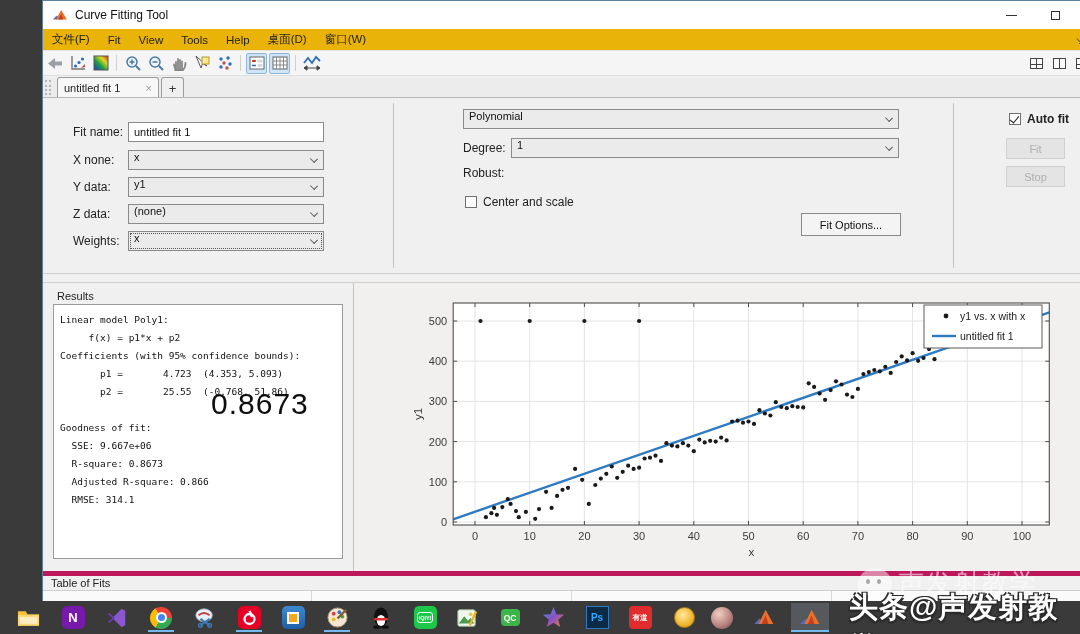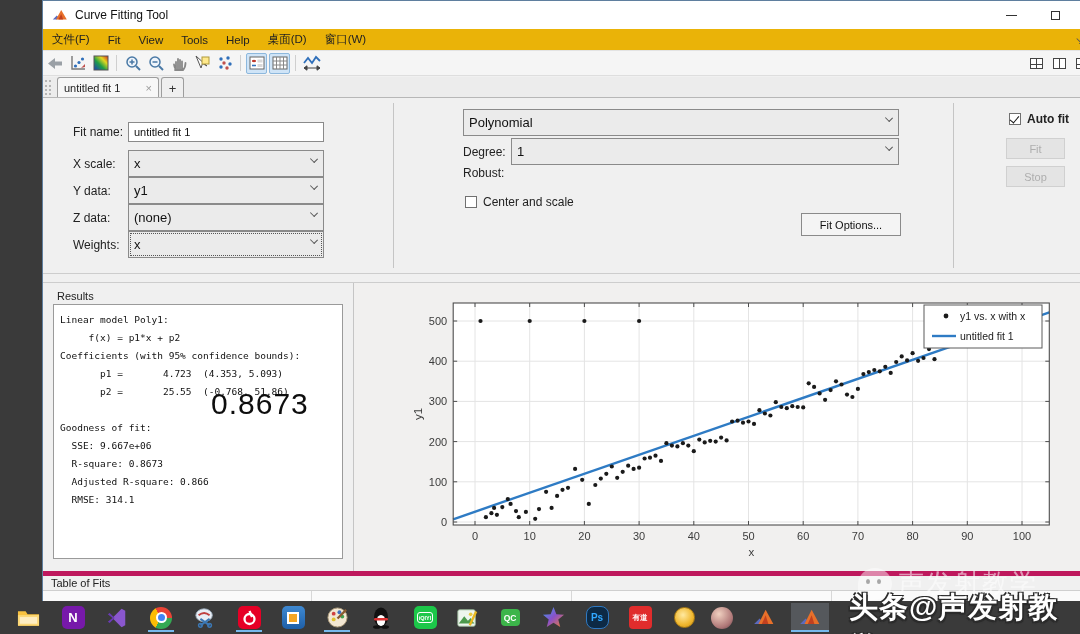--- a/index.html
+++ b/index.html
@@ -43,21 +43,21 @@
   .tab-close { color:#9a9a9a; font-size:11px; margin-left:4px; }
   .tab-add { position:absolute; left:118px; top:0; width:23px; height:21px; background:#efefef; border:1px solid #9d9d9d; border-bottom:none; border-radius:3px 3px 0 0; display:flex; align-items:center; justify-content:center; font-size:13px; color:#333; }
   .tab-underline { position:absolute; left:0; top:96px; width:100%; height:1px; background:#b7b7b7; }
 
   
   .config { position:absolute; left:0; top:97px; width:100%; height:175px; background:#f0f0f0; }
   .vsep { position:absolute; top:5px; bottom:5px; width:1px; background:#c5c5c5; }
   .frow { position:absolute; display:flex; align-items:center; }
   .flabel { font-size:12px; color:#222; }
   .tinput { height:20px; background:#fff; border:1px solid #8a8a8a; font-size:11px; padding:0 5px; display:flex; align-items:center; color:#111; }
-  .dd { height:27px; background:#ebebeb; border:1px solid #8a8a8a; font-size:13px; padding:0 18px 0 5px; display:flex; align-items:center; color:#111; position:relative; }
+  .dd { height:20px; background:#ebebeb; border:1px solid #8a8a8a; font-size:11px; padding:0 18px 0 5px; display:flex; align-items:flex-start; color:#111; position:relative; }
   .dd .chev { position:absolute; right:6px; top:7px; width:6px; height:6px; border-right:1.4px solid #555; border-bottom:1.4px solid #555; transform:rotate(45deg) scale(1,0.9); margin-top:-2px; }
   .dd.focused { outline:1px dotted #555; outline-offset:-3px; }
   .cb { width:12px; height:12px; background:#fff; border:1px solid #707070; display:inline-block; position:relative; }
   .cb.checked::after { content:""; position:absolute; left:2px; top:0px; width:4px; height:8px; border-right:1.6px solid #111; border-bottom:1.6px solid #111; transform:rotate(40deg); }
   .btn { background:#f4f4f4; border:1px solid #8a8a8a; font-size:11px; color:#111; display:flex; align-items:center; justify-content:center; }
   .btn.disabled { background:#e4e4e4; border:1px solid #d0d0d0; color:#aeaeae; }
 
   .hsplit { position:absolute; left:0; top:272px; width:100%; height:10px; background:#f0f0f0; border-top:1px solid #cdcdcd; border-bottom:1px solid #cdcdcd; }
 
   
@@ -258,21 +258,21 @@
       <div class="vsep" style="left:350px;"></div>
       <div class="vsep" style="left:910px;"></div>
 
       <div class="frow" style="left:30px; top:24px;">
         <span class="flabel" style="width:55px;">Fit name:</span>
         <div class="tinput" style="width:196px;">
             <span>untitled fit 1</span>
           </div>
       </div>
       <div class="frow" style="left:30px; top:52px;">
-        <span class="flabel" style="width:55px;">X scale:</span>
+        <span class="flabel" style="width:55px;">X none:</span>
         <div class="dd" style="width:196px;">
             <span>x</span>
             <span class="chev"></span>
           </div>
       </div>
       <div class="frow" style="left:30px; top:79px;">
         <span class="flabel" style="width:55px;">Y data:</span>
         <div class="dd" style="width:196px;">
             <span>y1</span>
             <span class="chev"></span>
@@ -649,21 +649,21 @@
                 <stop offset=".5" stop-color="#8a50c8"></stop>
                 <stop offset="1" stop-color="#f08030"></stop>
               </linearGradient>
             </defs>
             <path d="M12 1 L15 8.5 L23 9 L17 14 L19 22 L12 17.5 L5 22 L7 14 L1 9 L9 8.5 Z" fill="url(#tvs)"></path>
           </svg>
         </span>
       </div>
       <div class="tb-item" style="left: 578px;">
         <span class="icon24">
-          <span class="rsq" style="background:#0d2a45; border:1.4px solid #2f79c2; color:#31a8ff; font-size:10px; border-radius:8px;">Ps</span>
+          <span class="rsq" style="background:#0d2a45; border:1.4px solid #2f79c2; color:#31a8ff; font-size:10px; border-radius:0;">Ps</span>
         </span>
       </div>
       <div class="tb-item" style="left: 621px;">
         <span class="icon24">
           <span class="rsq" style="background:#e02c2c; font-size:7.5px; border-radius:4px;">有道</span>
         </span>
       </div>
       <div class="tb-item" style="left: 665px;">
         <span class="icon24">
           <span style="width:21px;height:21px;border-radius:50%;display:inline-block;background:radial-gradient(circle at 8px 7px,#ffe9a0,#f0b72e 60%,#c98f14);border:1px solid #b07f12;"></span>

